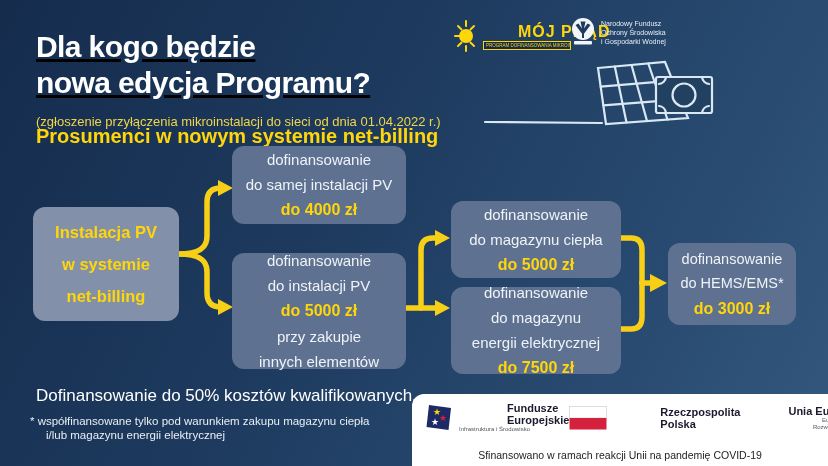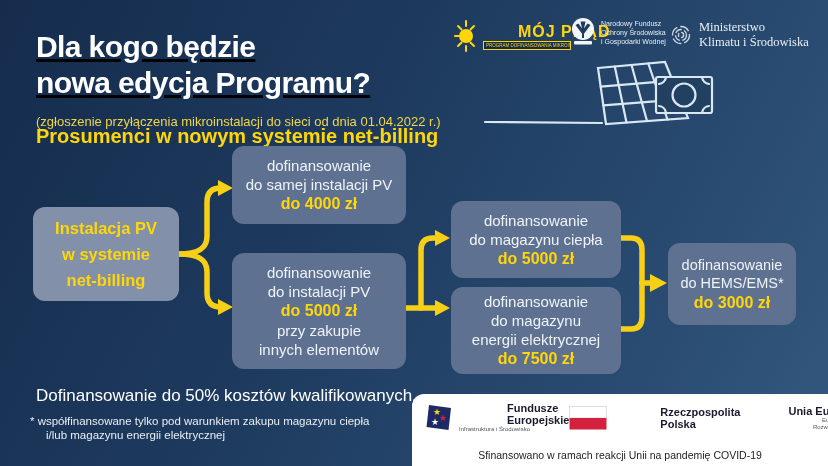--- a/index.html
+++ b/index.html
@@ -22,32 +22,32 @@
   .mojprad-name{font-size:16px;font-weight:bold;color:#FFD60A;letter-spacing:1px;white-space:nowrap;margin-left:35px;}
   .mojprad-tagline{font-size:4.5px;color:#FFD60A;border:0.5px solid #FFD60A;padding:1px 2px;width:88px;overflow:hidden;white-space:nowrap;background:rgba(13,30,58,.6);}
   .nfos{display:flex;align-items:center;gap:5px;}
   .nfos-text{font-size:7px;line-height:9px;color:#e8eef5;}
   .ministry{display:flex;align-items:center;gap:7px;}
   .ministry-text{font-family:"Liberation Serif","DejaVu Serif",serif;font-size:12.5px;line-height:15px;color:#e9eef4;}
 
   
   .fbox{
     border-radius:12px;display:flex;flex-direction:column;align-items:center;justify-content:center;
-    text-align:center;color:#eef3f8;font-size:15px;line-height:19px;
+    text-align:center;color:#eef3f8;font-size:15px;line-height:19px;gap:6px;
   }
   .fbox .amount{color:#FFD60A;font-weight:bold;font-size:16px;line-height:20px;}
   .src{background:#8290aa;}
   .tgt{background:#5f7190;}
   .src-line{color:#FFD60A;font-weight:bold;font-size:16.5px;line-height:26px;}
   .box-pv-only{left:232px;top:146px;width:174px;height:78px;}
   .box-pv-extras{left:232px;top:253px;width:174px;height:116px;}
   .box-heat{left:451px;top:201px;width:170px;height:77px;}
   .box-electric{left:451px;top:287px;width:170px;height:87px;}
   .box-hems{left:668px;top:243px;width:128px;height:82px;font-size:14.5px;line-height:18.5px;}
-  .source-box{left:33px;top:207px;width:146px;height:94px;}
+  .source-box{left:33px;top:207px;width:146px;height:114px;}
 
   
   .bottom-note{font-size:17px;color:#ffffff;white-space:nowrap;}
   .footnote{font-size:11.5px;line-height:14px;color:#e9eef4;}
   .footnote .fn2{margin-left:8px;padding-left:8px;}
 
   
   .eu-panel{left:412px;top:394px;width:416px;height:72px;background:#ffffff;border-top-left-radius:12px;}
   .eu-row{position:absolute;left:14px;top:8px;right:10px;display:flex;justify-content:space-between;align-items:center;}
   .eu-item{display:flex;align-items:center;gap:5px;}
@@ -132,35 +132,20 @@
         <rect x="4" y="24" width="18" height="3.5" rx="1" fill="#f2f6fa"></rect>
       </svg>
     </span>
     <span class="nfos-text">
       <div>Narodowy Fundusz</div>
       <div>Ochrony Środowiska</div>
       <div>i Gospodarki Wodnej</div>
     </span>
   </div>
 
-  <div class="abs ministry" style="left:670px;top:20px;">
-    <span>
-      <svg width="22" height="22" viewBox="0 0 22 22">
-        <g stroke="#cfd9e4" stroke-width="1.3" fill="none">
-          <circle cx="11" cy="11" r="8.5" stroke-dasharray="10 3"></circle>
-          <circle cx="11" cy="11" r="5.5" stroke-dasharray="7 2.5"></circle>
-          <circle cx="11" cy="11" r="2.6" stroke-dasharray="4 2"></circle>
-        </g>
-      </svg>
-    </span>
-    <span class="ministry-text">
-      <div>Ministerstwo</div>
-      <div>Klimatu i Środowiska</div>
-    </span>
-  </div>
 
   <div class="abs fbox src source-box">
     <div class="src-line">Instalacja PV</div>
     <div class="src-line">w systemie</div>
     <div class="src-line">net-billing</div>
   </div>
 
   <div class="abs fbox tgt box-pv-only">
     <div>dofinansowanie</div>
     <div>do samej instalacji PV</div>

